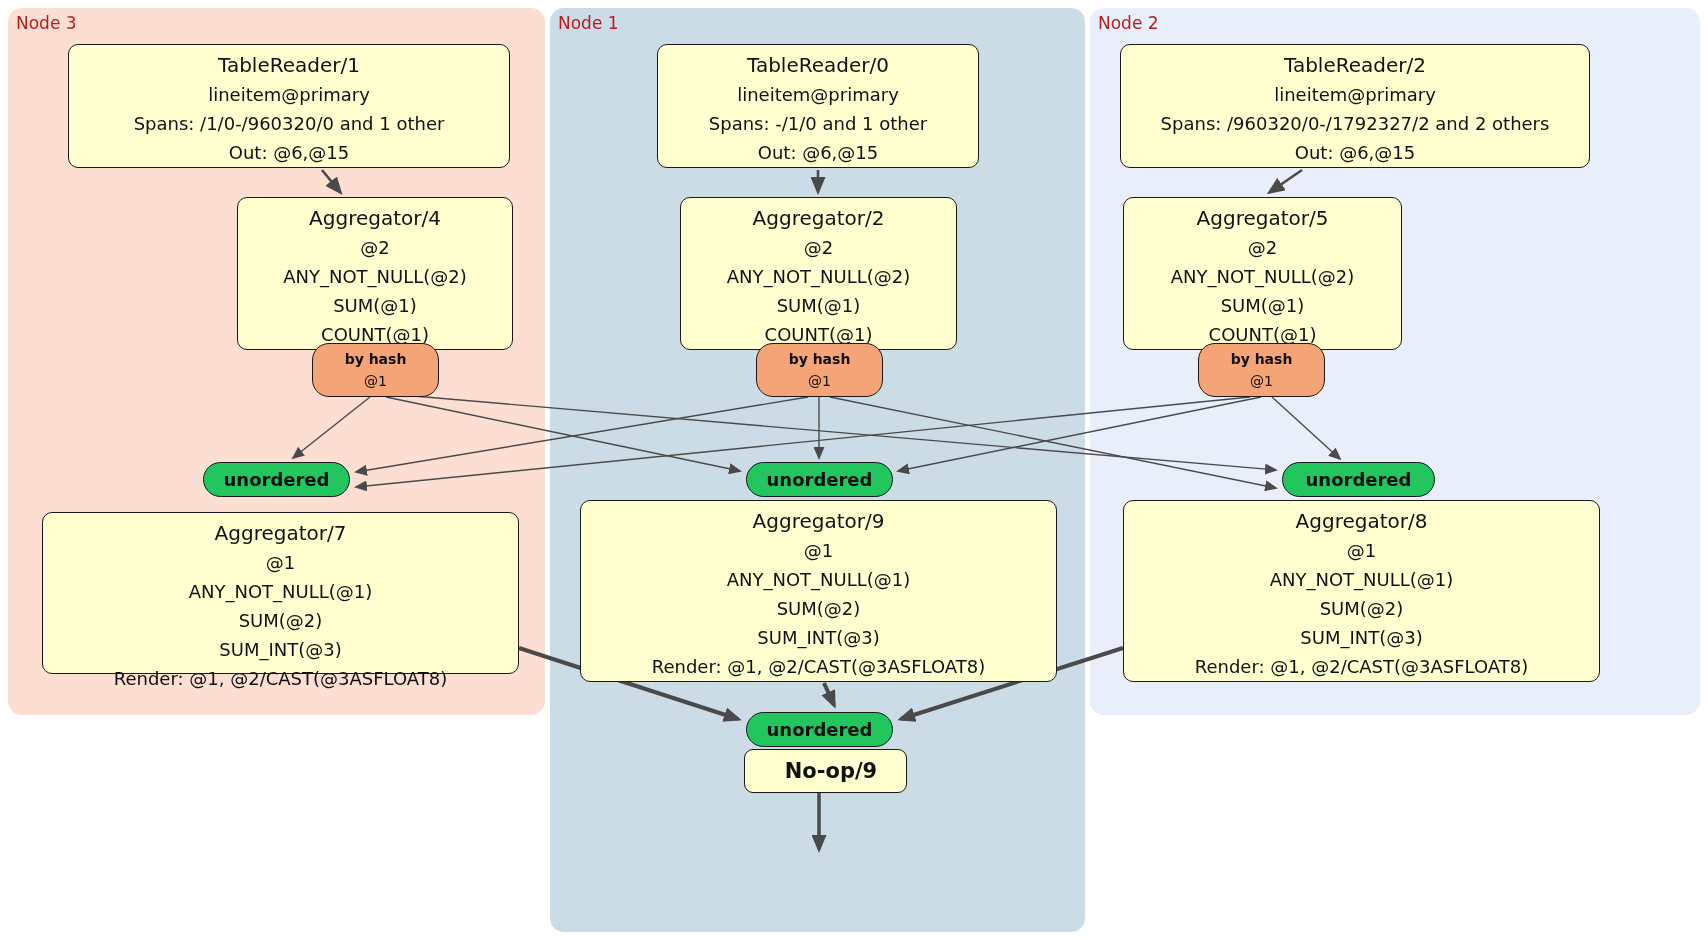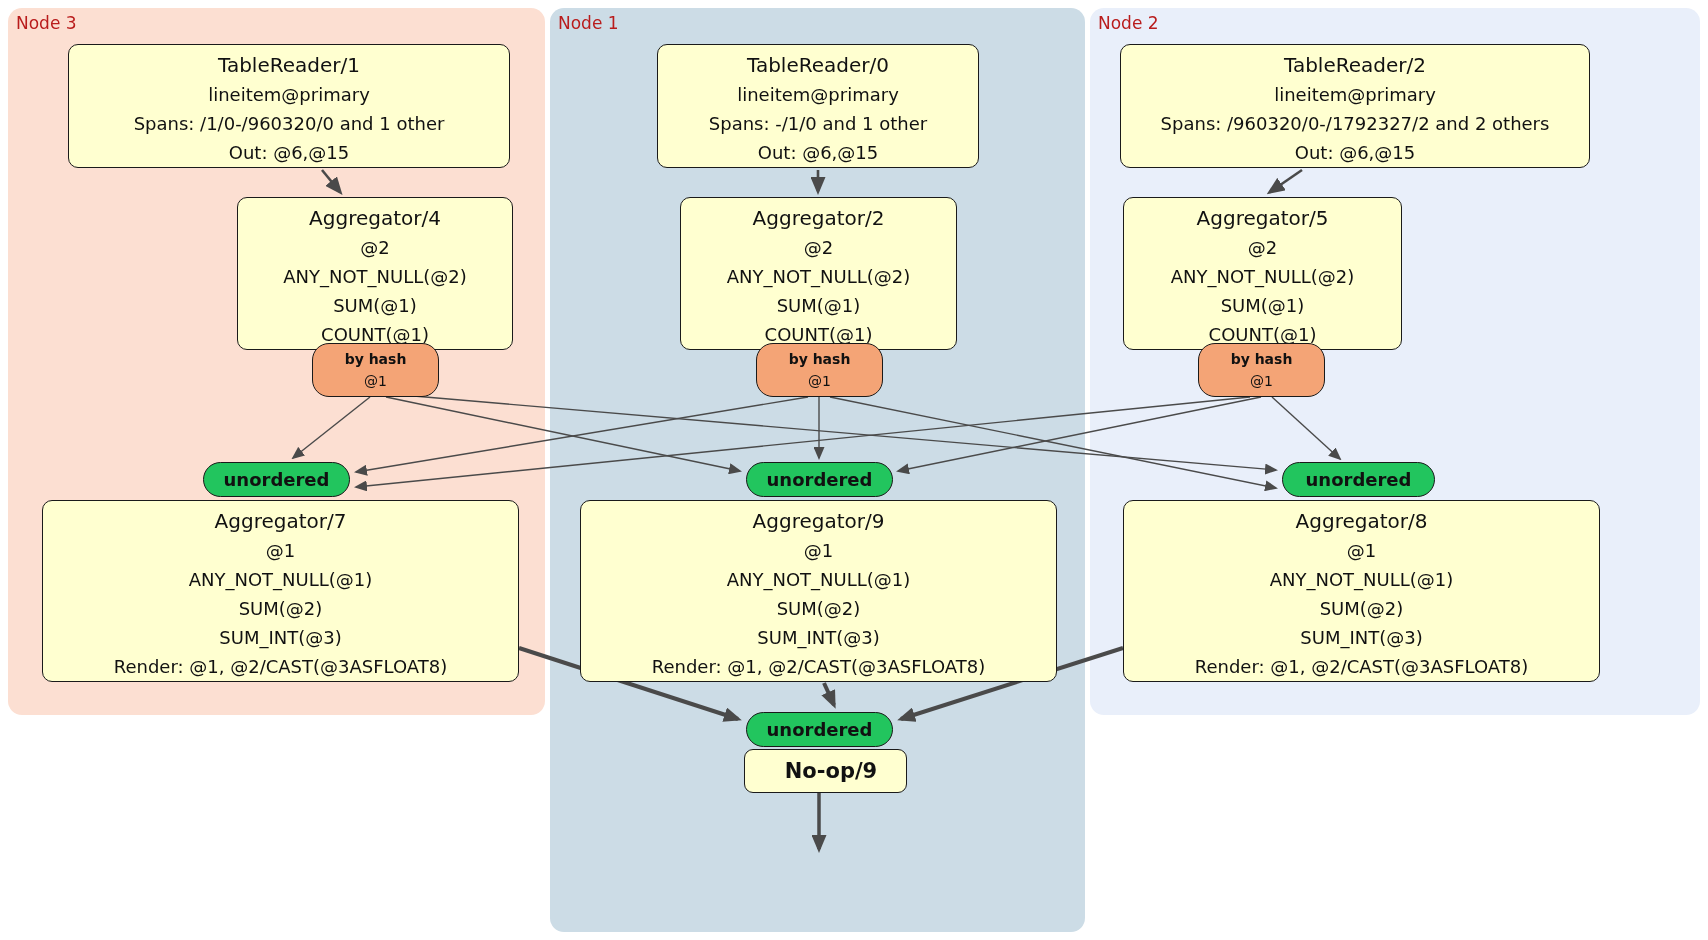--- a/index.html
+++ b/index.html
@@ -147,21 +147,21 @@
   <div class="syncpill" style="left:203px;top:462px;width:147px;height:35px;">
     <span>unordered</span>
   </div>
   <div class="syncpill" style="left:746px;top:462px;width:147px;height:35px;">
     <span>unordered</span>
   </div>
   <div class="syncpill" style="left:1282px;top:462px;width:153px;height:35px;">
     <span>unordered</span>
   </div>
 
-  <div class="pbox" style="left:42px;top:500px;width:477px;height:182px;">
+  <div class="pbox" style="left:42px;top:512px;width:477px;height:162px;">
     <div class="ptitle">Aggregator/7</div>
     <div class="plines">
         <div>@1</div>
         <div>ANY_NOT_NULL(@1)</div>
         <div>SUM(@2)</div>
         <div>SUM_INT(@3)</div>
         <div>Render: @1, @2/CAST(@3ASFLOAT8)</div>
       </div>
   </div>
   <div class="pbox" style="left:580px;top:500px;width:477px;height:182px;">

